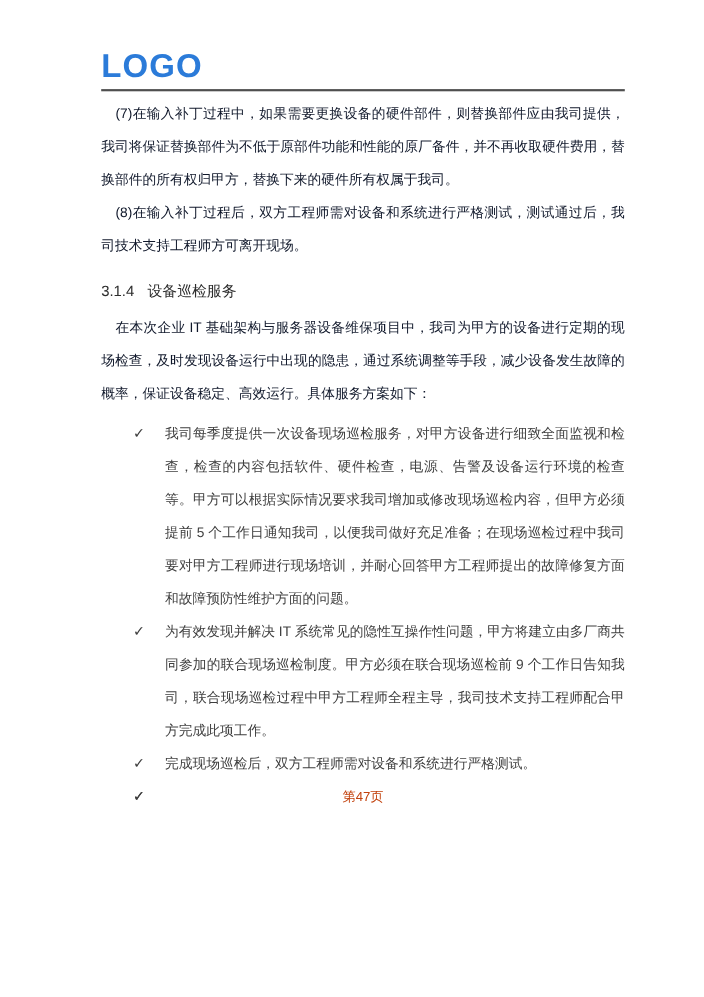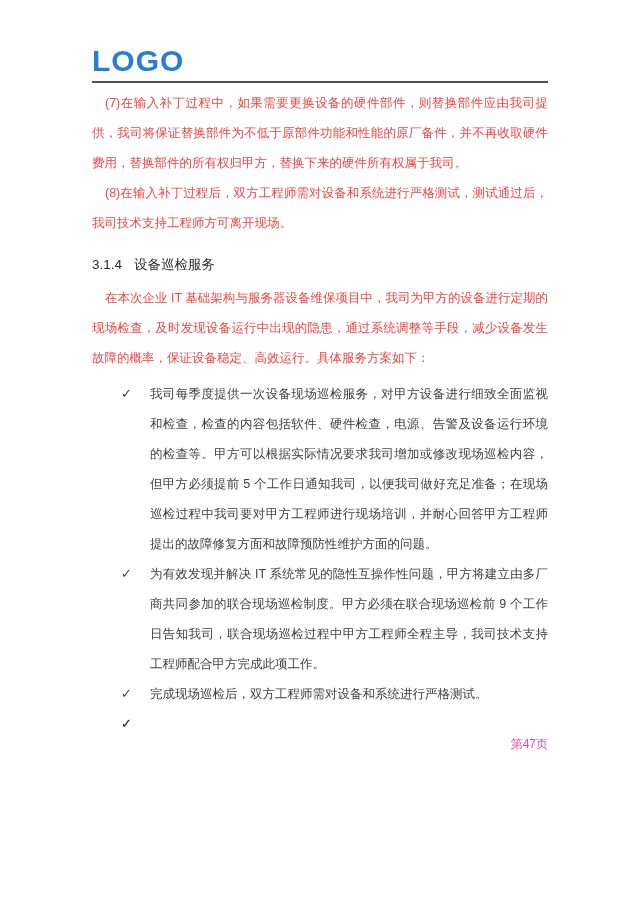--- a/index.html
+++ b/index.html
@@ -7,21 +7,21 @@
     padding: 0;
     background: #ffffff;
   }
   .page {
     position: relative;
     width: 640px;
     height: 906px;
     margin: 0 auto;
     background: #ffffff;
     box-sizing: border-box;
-    padding: 44px 92px 0 92px;
+    padding: 44px 72px 0 92px;
     font-family: "Liberation Sans", "DejaVu Sans", sans-serif;
     color: #3e3e3e;
     overflow: hidden;
   }
   .logo {
     font-size: 30px;
     font-weight: 800;
     letter-spacing: 1px;
     line-height: 34px;
     font-family: "Liberation Sans", "DejaVu Sans", sans-serif;
@@ -31,21 +31,21 @@
     border-top: 2px solid #4f4f4f;
     margin: 3px 0 0 0;
     height: 0;
   }
   .para {
     font-size: 12.5px;
     line-height: 30px;
     text-align: justify;
     margin: 0;
     text-indent: 13px;
-    color: #ef4444;
+    color: #0f172a;
   }
   .para.first {
     margin-top: 5px;
   }
   .section-heading {
     margin: 14px 0 0 0;
     font-size: 13.5px;
     font-weight: normal;
     color: #2d2d2d;
     line-height: 26px;
@@ -71,25 +71,25 @@
   }
   .check {
     position: absolute;
     left: 29px;
     top: 0;
     font-size: 13px;
     line-height: 30px;
     color: #3e3e3e;
   }
   .page-footer {
-    margin-top: 20px;
-    text-align: right;
+    margin-top: 0;
+    text-align: center;
     font-size: 12px;
     line-height: 30px;
-    color: #ec4899;
+    color: #c2410c;
   }
 </style>
 </head>
 <body>
 
 <div class="page">
 
   <header>
     <div class="logo" style="color: rgb(43, 123, 217);">LOGO</div>
     <hr class="header-rule">

